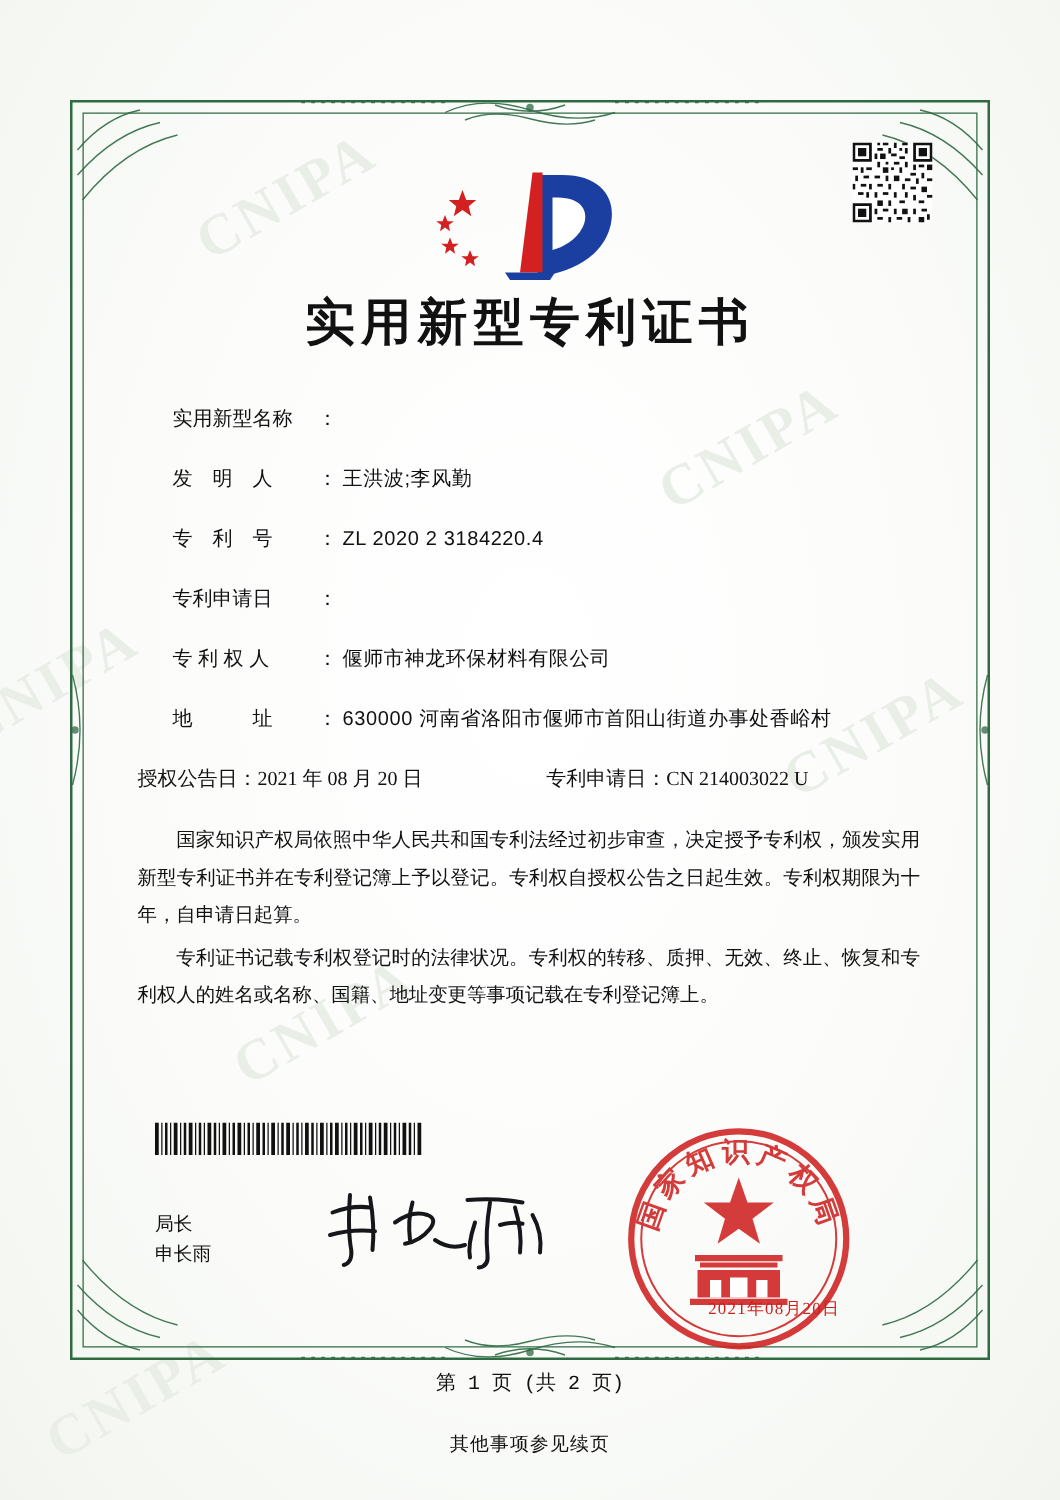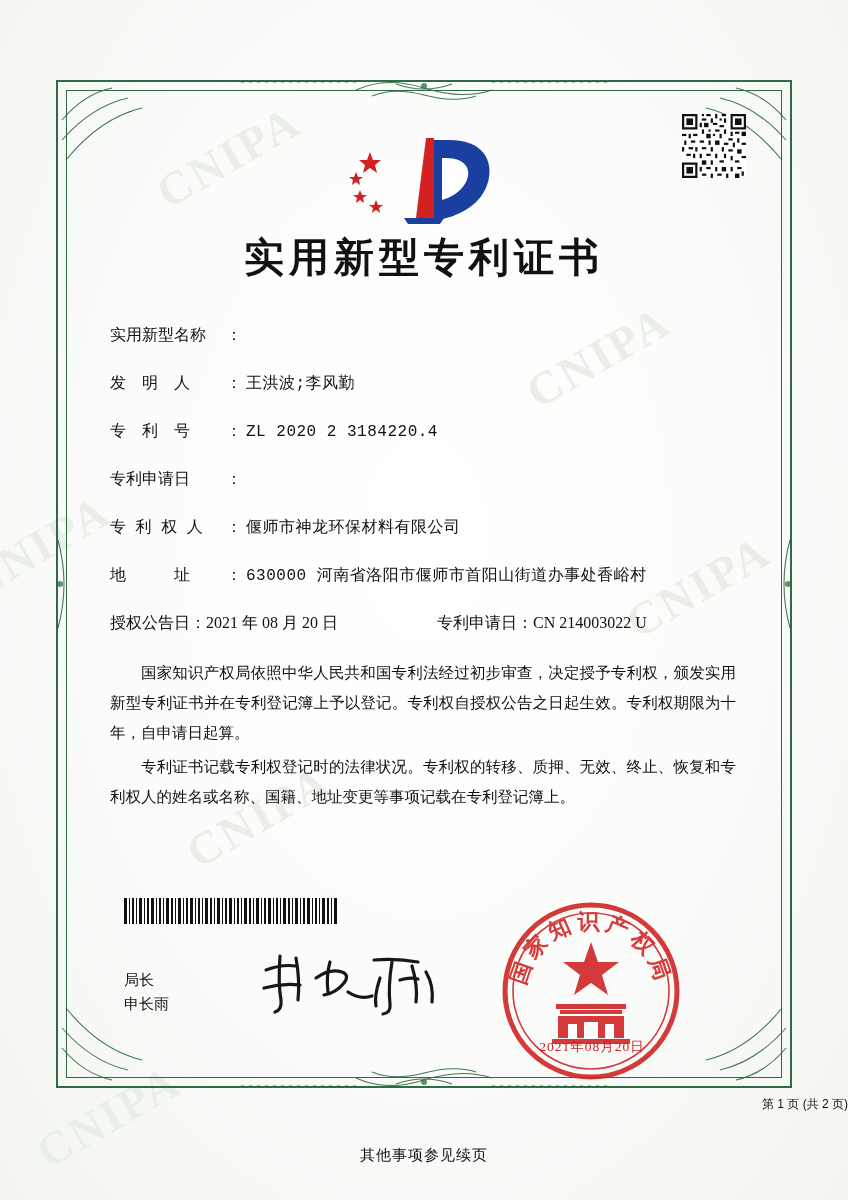--- a/index.html
+++ b/index.html
@@ -112,21 +112,22 @@
   .fields {
     margin-top: 40px;
     padding-left: 14px;
   }
   .field {
     display: flex;
     align-items: baseline;
     font-size: 16px;
     color: #111;
     margin-bottom: 27px;
-    font-family: Liberation Mono, monospace;
+    font-family: Liberation Sans, sans-serif;
+    margin-left: 28px;
   }
   .f-label {
     width: 116px;
     flex: 0 0 116px;
     letter-spacing: 0px;
     white-space: nowrap;
   }
   .f-colon { margin-right: 4px; }
   .f-value { flex: 1; letter-spacing: 0.5px; }
 
@@ -181,35 +182,35 @@
   
   .seal {
     position: absolute;
     left: 500px; top: 900px;
     width: 182px; height: 182px;
   }
   .seal-date {
     position: absolute;
     left: 512px; top: 1038px;
     width: 160px;
-    text-align: center;
+    text-align: right;
     font-size: 13.5px;
     color: #cf2020;
     letter-spacing: 1px;
     font-family: "Liberation Serif", serif;
   }
 
   .page-no {
     position: absolute;
     left: 0; right: 0;
     top: 1096px;
-    text-align: right;
-    font-size: 12px;
-    color: #111;
-    font-family: Liberation Sans, sans-serif;
+    text-align: center;
+    font-size: 16px;
+    color: #111;
+    font-family: Liberation Mono, monospace;
   }
 
   .footnote {
     position: absolute;
     left: 0; right: 0;
     top: 1146px;
     text-align: center;
     font-size: 15px;
     color: #111;
     letter-spacing: 1px;

